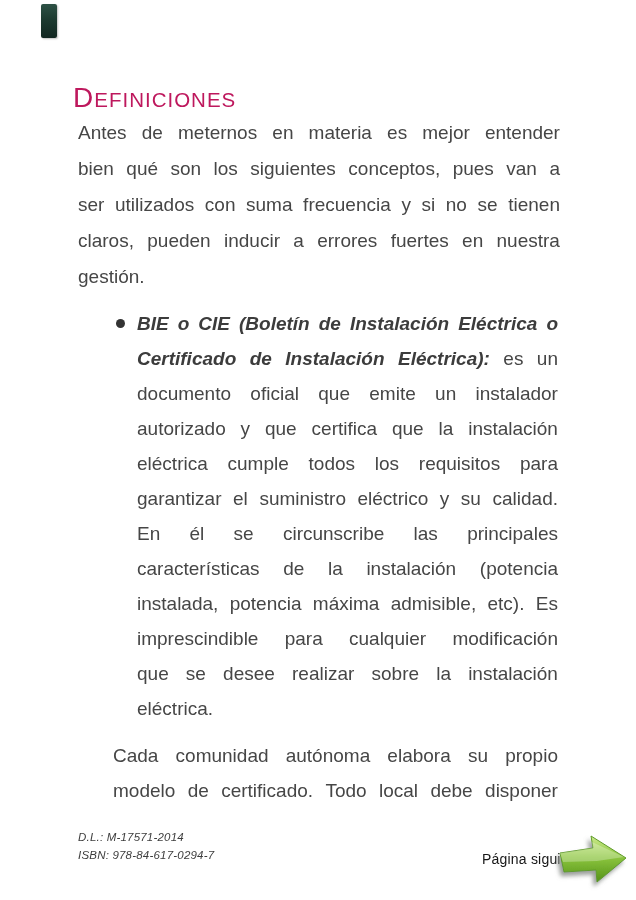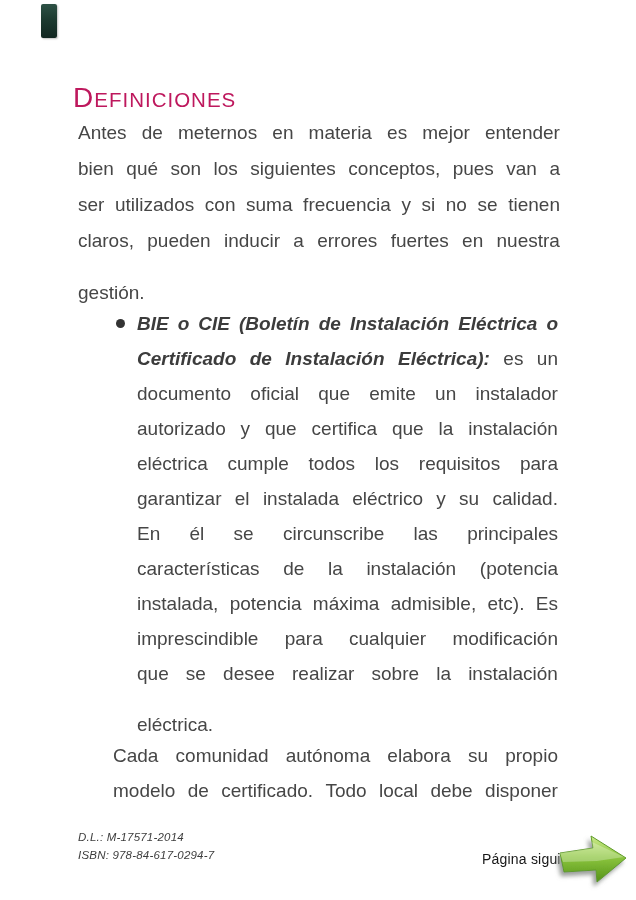--- a/index.html
+++ b/index.html
@@ -23,21 +23,21 @@
     color:#be185d;letter-spacing:1px;line-height:1;white-space:nowrap;
   }
   .heading .initial{font-size:28px;font-weight:400;}
   .heading .rest{font-size:20.5px;font-weight:400;}
 
   
   .textblock{position:absolute;color:#464646;font-size:19px;}
   .tline{display:flex;height:35px;align-items:flex-start;overflow:visible;}
   .lh36 .tline{height:36px;}
   .tline.just{justify-content:space-between;}
-  .tline.left{justify-content:flex-start;gap:0.30em;margin-top:16px;}
+  .tline.left{justify-content:flex-start;gap:0.30em;}
   .tline span{white-space:pre;}
   .tline span.b{font-weight:700;color:#3c3c3c;font-style:italic;}
 
   .intro{left:78px;top:122px;width:482px;}
   .bullet-text{left:137px;top:313px;width:421px;}
   .closing{left:113px;top:745px;width:445px;}
 
   .bullet-marker{
     position:absolute;left:116px;top:319px;width:9px;height:9px;
     border-radius:50%;background:#333333;
@@ -156,21 +156,21 @@
         <span>eléctrica</span>
         <span>cumple</span>
         <span>todos</span>
         <span>los</span>
         <span>requisitos</span>
         <span>para</span>
       </div>
       <div class="tline just">
         <span>garantizar</span>
         <span>el</span>
-        <span>instalada</span>
+        <span>suministro</span>
         <span>eléctrico</span>
         <span>y</span>
         <span>su</span>
         <span>calidad.</span>
       </div>
       <div class="tline just">
         <span>En</span>
         <span>él</span>
         <span>se</span>
         <span>circunscribe</span>

